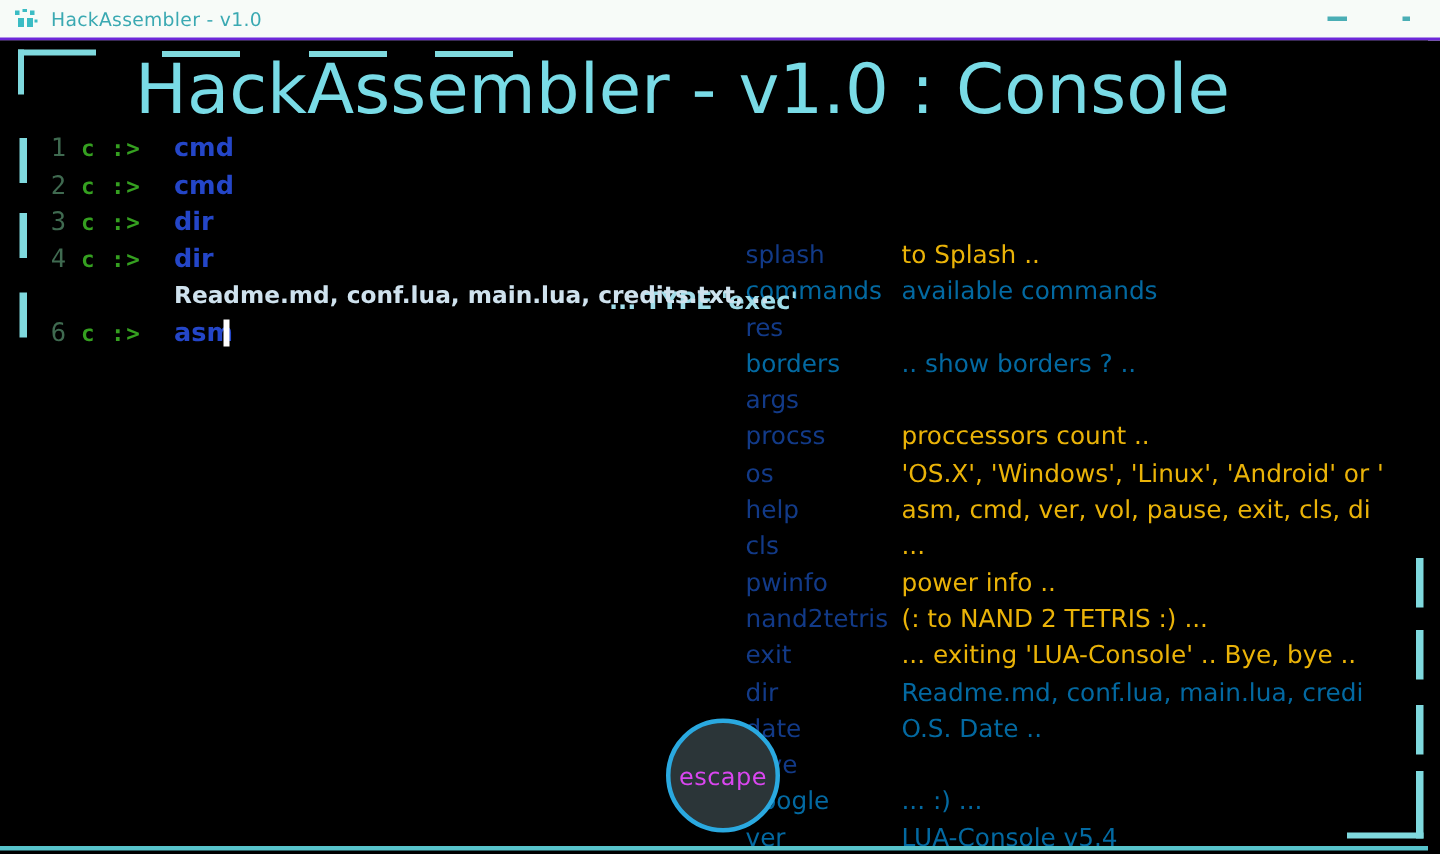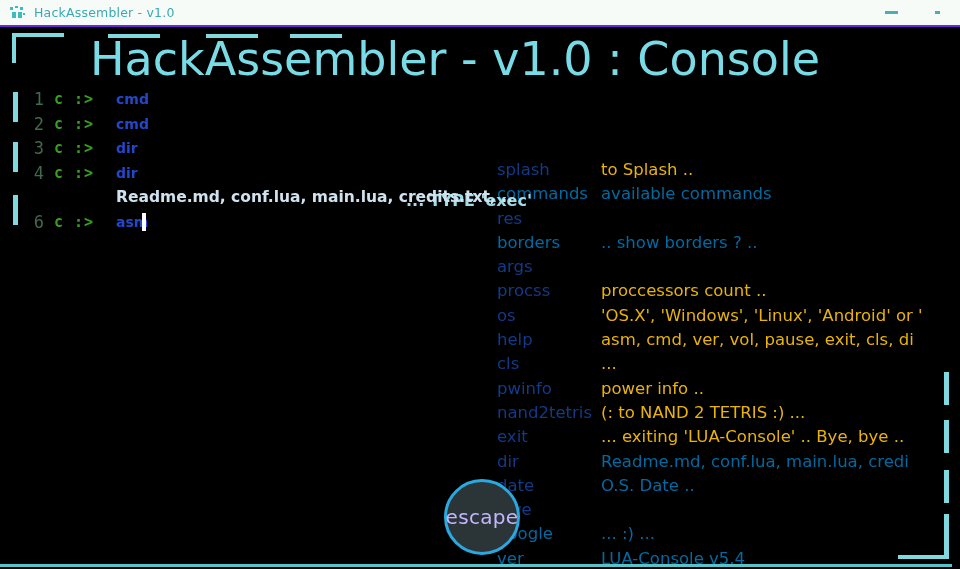--- a/index.html
+++ b/index.html
@@ -56,21 +56,21 @@
     width:44px;text-align:right;padding-right:10px;
     font-size:17px;color:#3f6a50;
     font-family:"DejaVu Sans Mono","Liberation Mono",monospace;
   }
   .prompt{
     width:62px;font-size:15px;color:#35a020;font-weight:bold;
     font-family:"DejaVu Sans Mono","Liberation Mono",monospace;
     letter-spacing:1px;
   }
   .cmdtxt{
-    font-size:14px;color:#2446c8;font-weight:bold;
+    font-size:17px;color:#2446c8;font-weight:bold;
     font-family:"DejaVu Sans","Liberation Sans",sans-serif;
   }
   .cmdtxt.out{
     color:#cfe2ee;font-weight:bold;font-size:15.5px;
   }
   .caret{
     display:inline-block;width:4px;height:18px;background:#ffffff;
     vertical-align:-3px;margin-left:-6px;
   }
   
@@ -93,21 +93,21 @@
   .hcmd.bright,.hdesc.bright{color:#0369a1;}
   
   #escape-btn{
     position:absolute;left:444px;top:452px;width:70px;height:70px;
     border-radius:50%;
     background:#2b3538;
     border:3px solid #2aa9e0;
     display:flex;align-items:center;justify-content:center;
   }
   #escape-btn span{
-    font-size:20px;color:#c4b5fd;letter-spacing:.3px;
+    font-size:16px;color:#d946ef;letter-spacing:.3px;
   }
 </style>
 </head>
 <body>
 
 <div id="titlebar">
   <div id="win-icon">
     <i style="left:0;top:1px;width:3px;height:3px;"></i>
     <i style="left:5px;top:0px;width:3px;height:2px;"></i>
     <i style="left:10px;top:1px;width:3px;height:3px;"></i>

